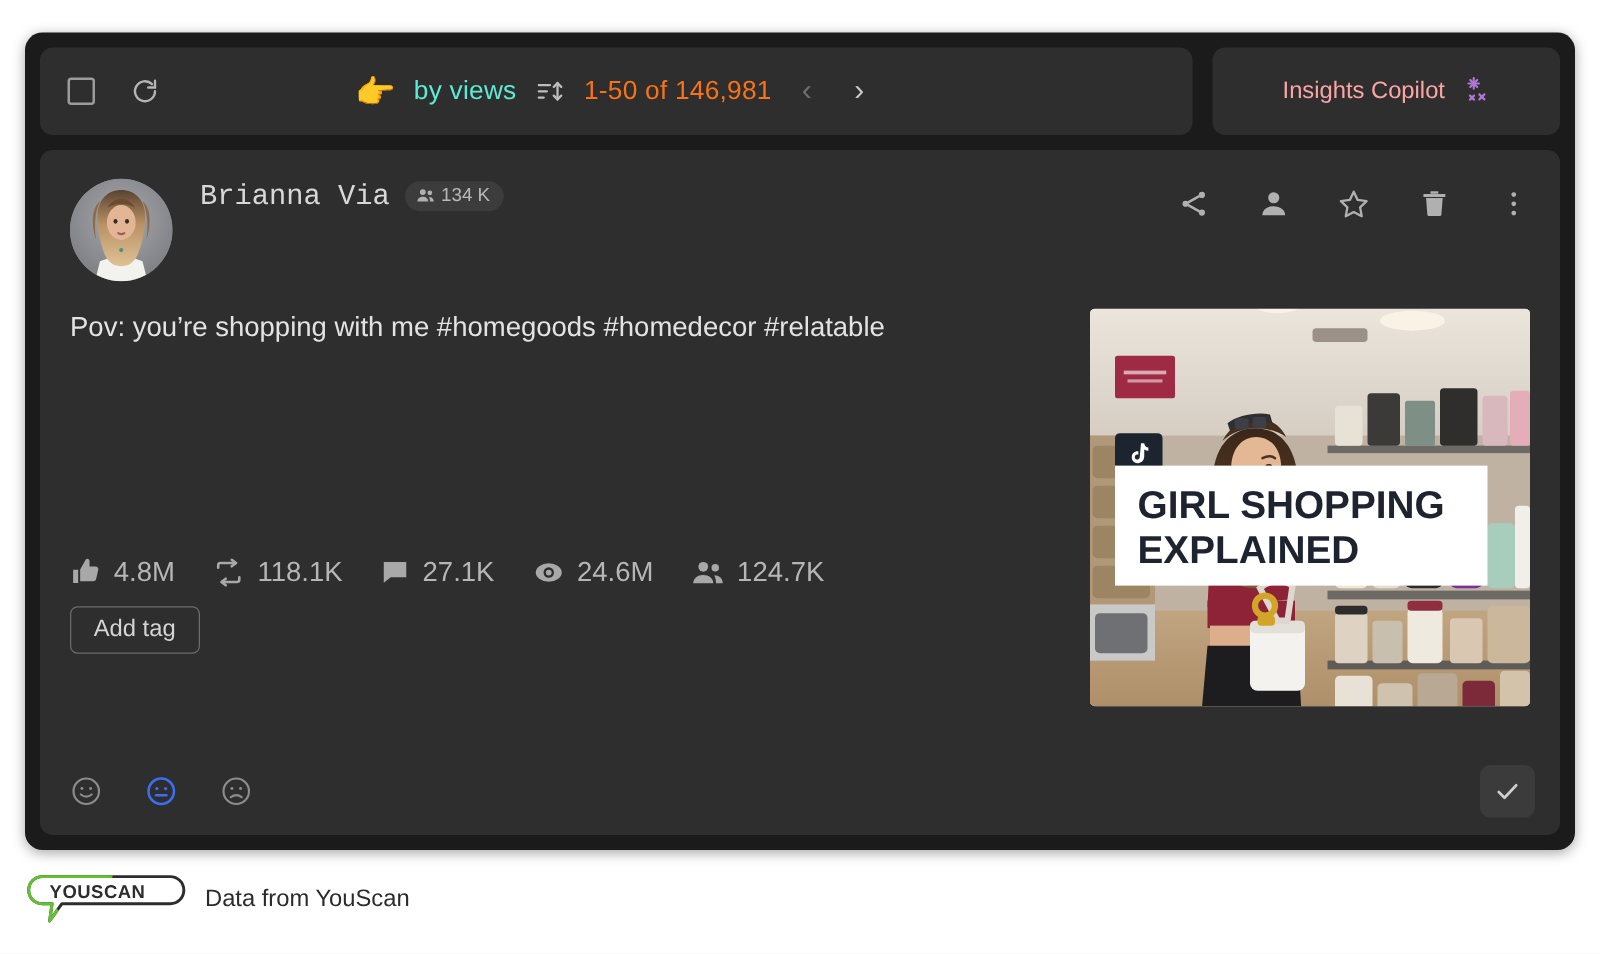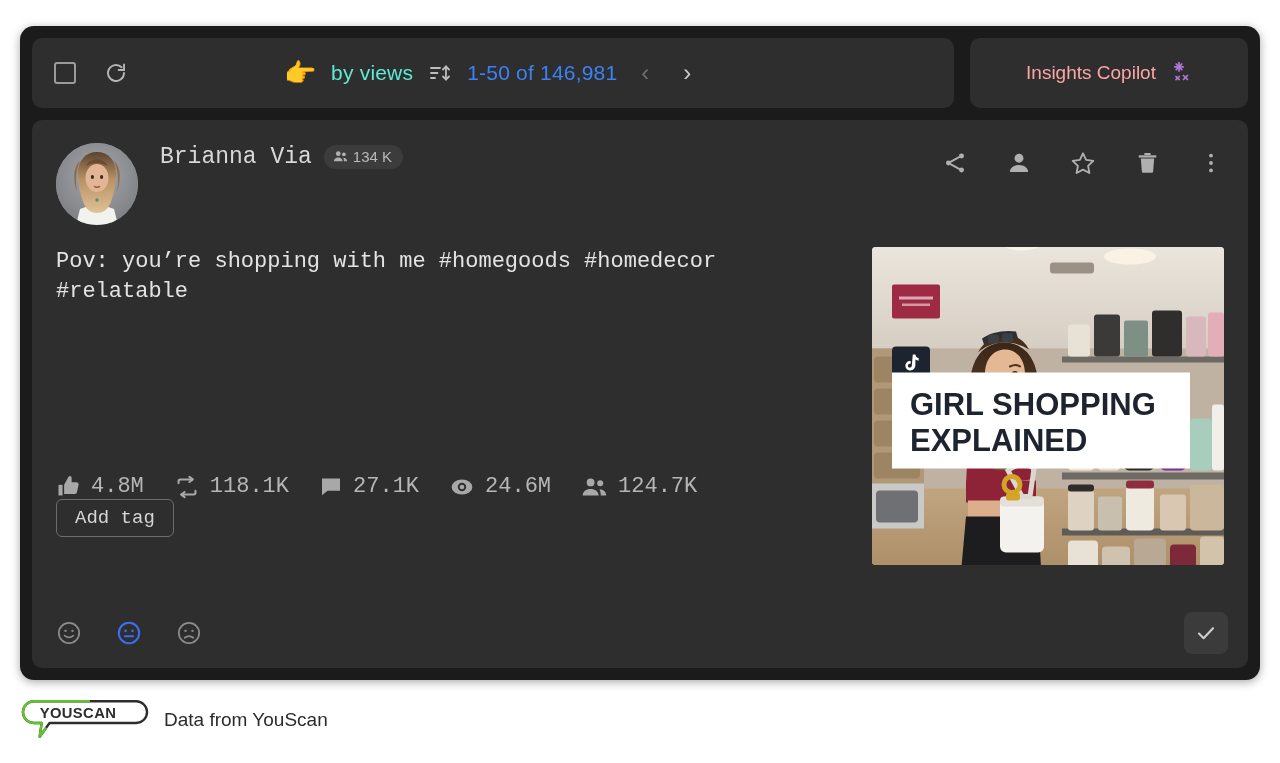--- a/index.html
+++ b/index.html
@@ -45,21 +45,21 @@
   .tb-center {
     position: absolute;
     left: 0; right: 0;
     display: flex; align-items: center; justify-content: center;
     gap: 14px;
     pointer-events: none;
   }
   .tb-center > * { pointer-events: auto; }
   .sort-emoji { font-size: 26px; line-height: 1; }
   .sort-label { color: #5eead4; font-size: 21px; letter-spacing: .2px; }
-  .count-label { color: #3b82f6; font-size: 21px; letter-spacing: .2px; }
+  .count-label { color: #f97316; font-size: 21px; letter-spacing: .2px; }
   .chev { font-size: 24px; padding: 2px 10px; cursor: pointer; }
   .chev.prev { color: #6f6f6f; }
   .chev.next { color: #c9c9c9; }
 
   .copilot {
     width: 278px;
     background: #2e2e2e;
     border-radius: 10px;
     display: flex; align-items: center; justify-content: center;
     gap: 12px;
@@ -109,21 +109,21 @@
     flex: none;
   }
   .meta-text { color: #a9a9a9; font-size: 20px; }
   .meta-loc { display: flex; align-items: center; gap: 3px; margin-left: 9px; }
 
   .head-actions { display: flex; align-items: center; gap: 38px; padding-top: 10px; }
   .head-actions .icon-btn { width: 26px; height: 26px; }
 
   
   .body-row { display: flex; margin-top: 22px; }
-  .body-left { flex: 1; padding-right: 44px; min-width: 0; font-family: Liberation Mono, monospace; }
+  .body-left { flex: 1; padding-right: 44px; min-width: 0; }
   .post-text { color: #e3e3e3; font-size: 22px; line-height: 1.35; }
 
   .metrics { display: flex; align-items: center; gap: 30px; margin-top: 168px; }
   .metric { display: flex; align-items: center; gap: 10px; }
   .metric-val { color: #b6b6b6; font-size: 22px; }
 
   .tags-row { display: flex; align-items: center; gap: 12px; margin-top: 24px; }
   .auto-tag-btn {
     width: 32px; height: 32px;
     border: 1.5px solid #6a6a6a;
@@ -135,20 +135,21 @@
     background: #3b3b3b;
     border-radius: 17px;
     height: 35px;
     display: flex; align-items: center; gap: 10px;
     padding: 0 17px;
     cursor: pointer;
   }
   .tag-label { color: #cfcfcf; font-size: 19px; }
 
   .add-tag {
+    margin-top: 14px;
     display: inline-flex; align-items: center; justify-content: center;
     height: 38px; padding: 0 18px;
     border: 1px solid #6c6c6c;
     border-radius: 6px;
     color: #d5d5d5;
     font-size: 19px;
     cursor: pointer;
   }
 
   

